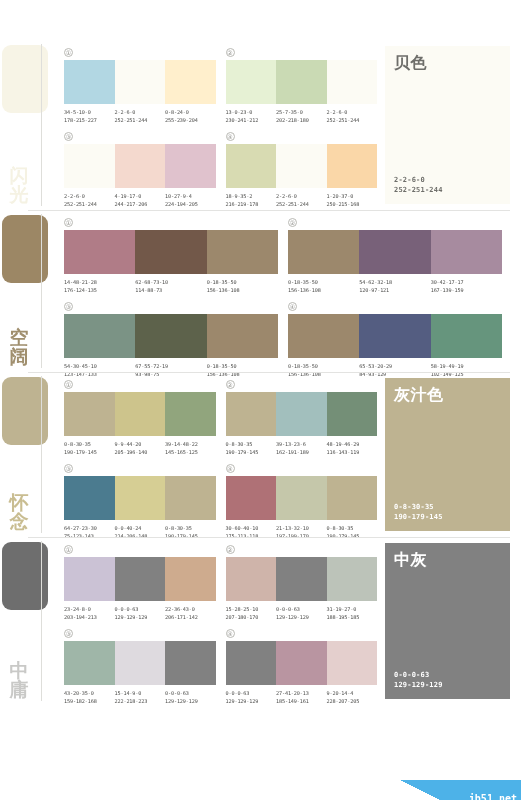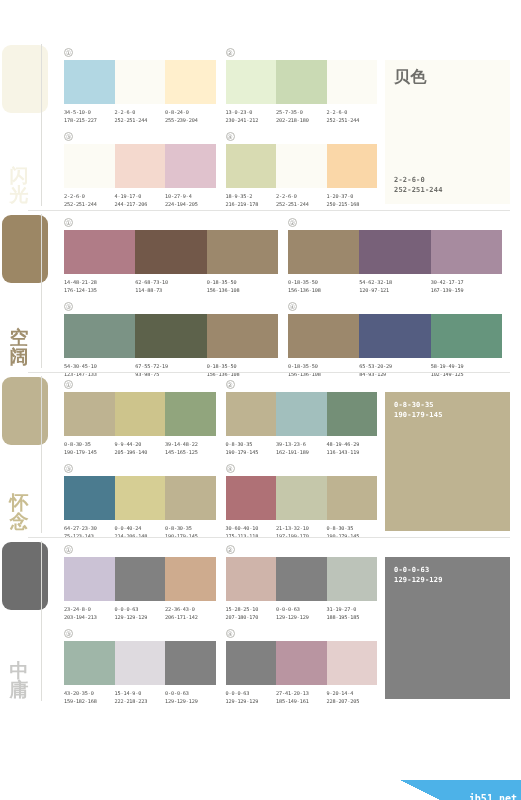--- a/index.html
+++ b/index.html
@@ -102,21 +102,21 @@
     letter-spacing: -0.15px;
     white-space: nowrap;
   }
   .code .c2 { display: block; }
 
   
   .feature {
     position: relative;
     width: 125px;
     flex: 0 0 125px;
-    margin: 20px 0 6px 0;
+    margin: 6px 0 6px 0;
     padding: 8px 9px 9px 9px;
     display: flex;
     flex-direction: column;
     justify-content: space-between;
   }
   .feat-name {
     font-size: 16px;
     line-height: 18px;
     font-weight: bold;
     font-family: "DejaVu Sans", "Liberation Sans", sans-serif;
@@ -364,20 +364,21 @@
               <div class="chip" style="background: rgb(190, 179, 145);"></div>
             </div>
             <div class="codes">
               <div class="code"><span class="c1">30-60-40-10</span><span class="c2">175-113-118</span></div>
               <div class="code"><span class="c1">21-13-32-10</span><span class="c2">197-199-170</span></div>
               <div class="code"><span class="c1">0-8-30-35</span><span class="c2">190-179-145</span></div>
             </div>
           </div>
         </div>
         <div class="feature" style="background: rgb(190, 179, 145); color: rgb(255, 255, 255);">
+          <div class="feat-name" style="white-space: pre-line;">灰汁色</div>
           <div class="feat-codes">
             <div>0-8-30-35</div>
             <div>190-179-145</div>
           </div>
         </div>
       </div>
       <div class="section" style="height: 168px; margin-top: 0px;">
         <div class="sect-sep" style="top: 0px;"></div>
         <div class="rail">
           <div class="rail-swatch" style="background: rgb(110, 110, 110);"></div>
@@ -441,20 +442,21 @@
               <div class="chip" style="background: rgb(228, 207, 205);"></div>
             </div>
             <div class="codes">
               <div class="code"><span class="c1">0-0-0-63</span><span class="c2">129-129-129</span></div>
               <div class="code"><span class="c1">27-41-20-13</span><span class="c2">185-149-161</span></div>
               <div class="code"><span class="c1">9-20-14-4</span><span class="c2">228-207-205</span></div>
             </div>
           </div>
         </div>
         <div class="feature" style="background: rgb(129, 129, 129); color: rgb(255, 255, 255);">
+          <div class="feat-name" style="white-space: pre-line;">中灰</div>
           <div class="feat-codes">
             <div>0-0-0-63</div>
             <div>129-129-129</div>
           </div>
         </div>
       </div>
     </div>
 
   <div class="watermark">
     <div class="wm-tri"></div>

